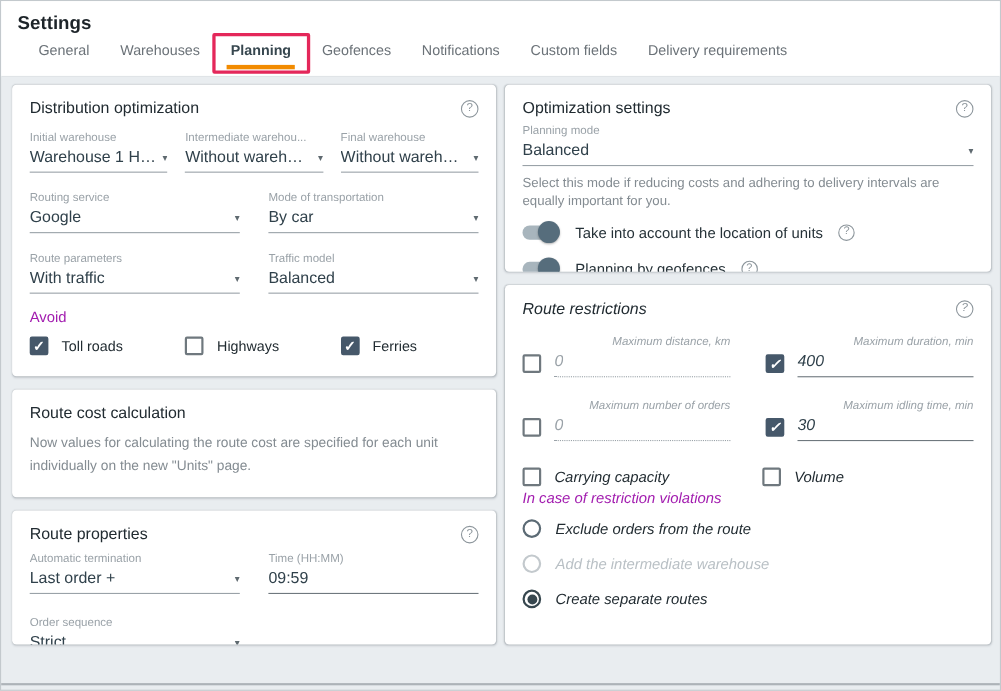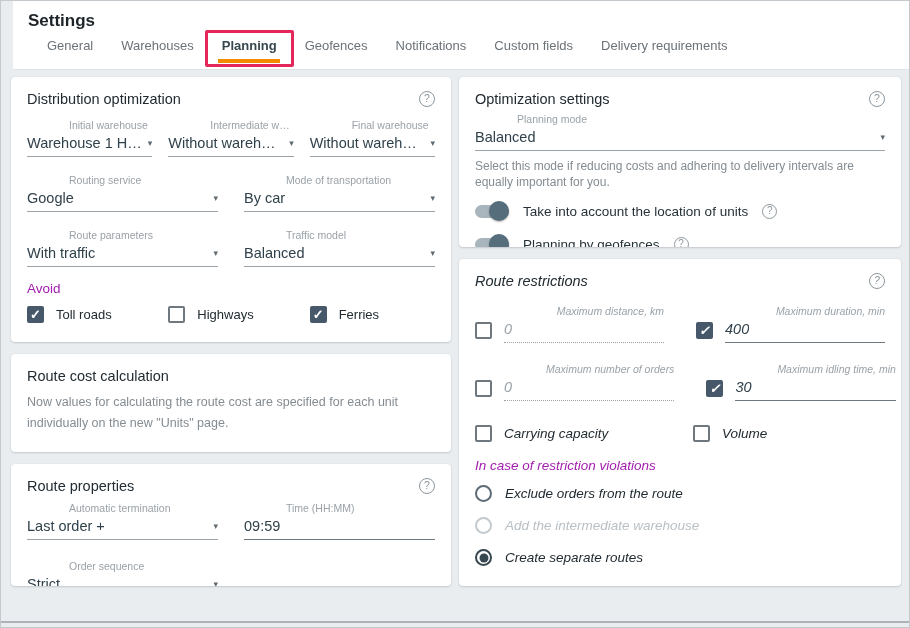--- a/index.html
+++ b/index.html
@@ -8,21 +8,21 @@
     font-family: "Liberation Sans", sans-serif;
     background: #e9edf0;
     position: relative;
     border: 1px solid #c3c9cd;
     overflow: hidden;
     color: #263238;
   }
 
   
   .header {
-    position: absolute; top: 0; left: 12px; right: 0; height: 69px;
+    position: absolute; top: 0; left: 0; right: 0; height: 69px;
     background: #fff; border-bottom: 1px solid #e0e4e7;
   }
   .page-title {
     font-size: 17px; font-weight: bold; color: #1d2429;
     padding: 10px 0 0 15px;
   }
   .tabs {
     display: flex; align-items: flex-end;
     padding-left: 20px; height: 37px; margin-top: -2px;
   }
@@ -52,21 +52,21 @@
   .card-title-row { display: flex; justify-content: space-between; align-items: flex-start; margin-bottom: 12px; }
   .card-title { font-size: 14.5px; font-weight: 500; color: #212b31; }
   .help-icon {
     width: 16px; height: 16px; border: 1.4px solid #8d969c; border-radius: 50%;
     color: #8d969c; font-size: 10.5px; line-height: 13px; text-align: center;
     flex: 0 0 auto; cursor: pointer; user-select: none;
   }
 
   
   .field { border-bottom: 1px solid #9aa2a8; padding-bottom: 5px; min-width: 0; }
-  .field .flabel { font-size: 10.5px; color: #9aa2a8; margin-bottom: 4px; white-space: nowrap; overflow: hidden; text-overflow: ellipsis; margin-left: 42px; }
+  .field .flabel { font-size: 10.5px; color: #9aa2a8; margin-bottom: 4px; white-space: nowrap; overflow: hidden; text-overflow: ellipsis; }
   .field .fvalue {
     font-size: 14.5px; color: #30414b; display: flex; justify-content: space-between; align-items: center;
     white-space: nowrap; overflow: hidden;
   }
   .field .fvalue .val-text { overflow: hidden; text-overflow: ellipsis; }
   .dd-arrow { font-size: 9px; color: #5f6a70; margin-left: 6px; flex: 0 0 auto; }
   .field.input-field { border-bottom-color: #6f787e; }
   .field.disabled { border-bottom: 1px dotted #9aa2a8; }
   .field.disabled .fvalue { color: #9aa2a8; }
 
@@ -365,21 +365,21 @@
           </span>
         <div class="field input-field">
           <div class="flabel">Maximum idling time, min</div>
           <div class="fvalue">
               <span class="val-text">30</span>
             </div>
         </div>
       </div>
     </div>
 
-    <div class="cb-row-2" style="margin-bottom:16px;">
+    <div class="cb-row-2" style="margin-bottom:3px;">
       <div class="cb-item">
         <span class="cb-box"></span>
         <span class="cb-label" style="font-size:13.5px;">Carrying capacity</span>
       </div>
       <div class="cb-item">
         <span class="cb-box"></span>
         <span class="cb-label" style="font-size:13.5px;">Volume</span>
       </div>
     </div>
 

